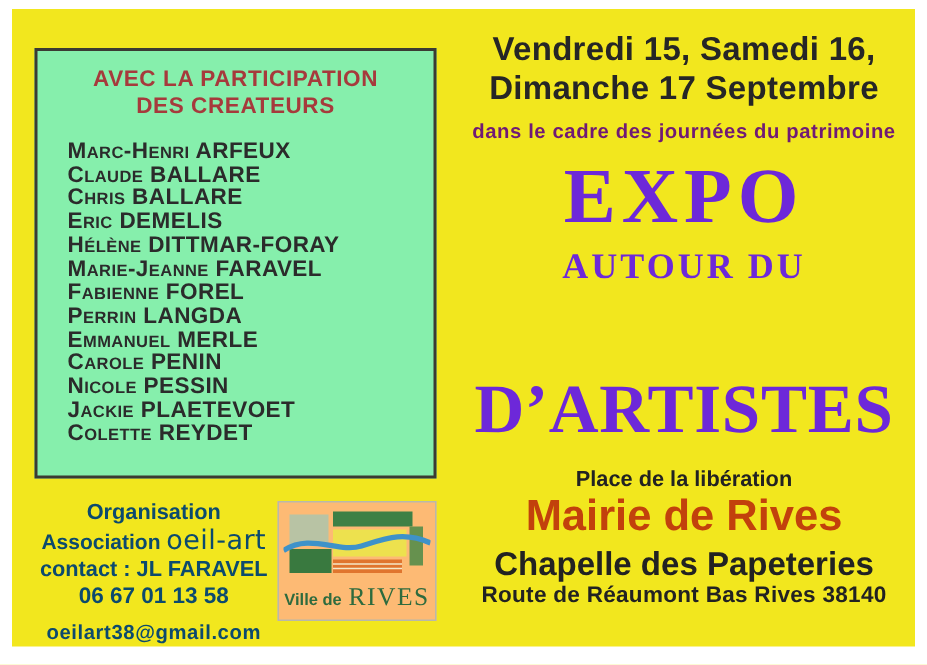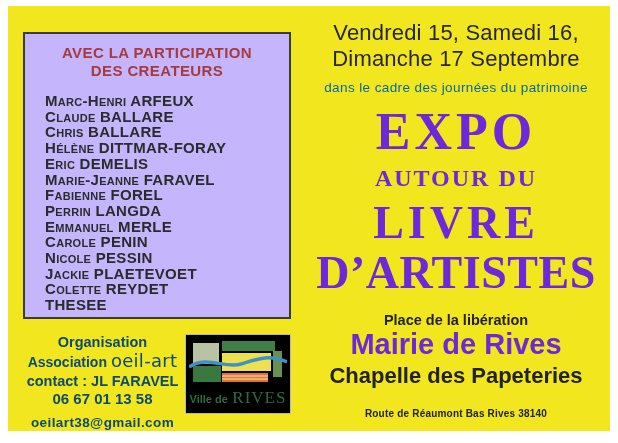--- a/index.html
+++ b/index.html
@@ -7,21 +7,21 @@
     position:relative; width:618px; height:443px; background:#ffffff;
     font-family:"Liberation Sans", sans-serif; overflow:hidden;
   }
   .yellow-bg {
     position:absolute; left:8px; top:6px; width:602px; height:425px;
     background:#F2E71E;
   }
   
   .participants-box {
     position:absolute; left:23px; top:32px; width:268px; height:287px;
-    background:#c4b5fd; border:2px solid #3b3b33; box-sizing:border-box;
+    background:#86efac; border:2px solid #3b3b33; box-sizing:border-box;
   }
   .participants-heading {
     margin-top:10px; text-align:center; color:#A63A3C; font-weight:bold;
     font-size:15px; line-height:18px; letter-spacing:0.4px;
   }
   .names-list {
     margin-top:13px; margin-left:20px; color:#2b2b2b; font-weight:bold;
     font-size:15px; line-height:15.7px; font-variant:small-caps;
     letter-spacing:0.3px;
   }
@@ -35,74 +35,73 @@
   .org-assoc .assoc-name {
     font-weight:normal; font-size:18px; font-family:"DejaVu Sans", sans-serif;
     letter-spacing:0.3px;
   }
   .org-contact { font-size:14.5px; line-height:18px; }
   .org-phone { font-size:15px; line-height:18px; }
   .org-email { font-size:13.5px; line-height:16px; margin-top:7px; letter-spacing:0.4px; }
   
   .logo-box {
     position:absolute; left:185px; top:334px; width:106px; height:80px;
-    background:#000000; border:1px solid #b9b9a9; box-sizing:border-box;
+    background:#fdba74; border:1px solid #b9b9a9; box-sizing:border-box;
   }
   .logo-art { position:absolute; left:3px; top:3px; }
   .logo-caption {
     position:absolute; left:0; bottom:5px; width:100%; text-align:center;
     color:#2E6B3E; white-space:nowrap;
   }
   .logo-caption .city-label { font-size:11px; font-weight:bold; }
   .logo-caption .city-name {
     font-size:17px; font-family:"Liberation Serif", serif; letter-spacing:1px;
   }
   
   .rc { position:absolute; left:300px; width:312px; text-align:center; }
   .dates {
-    top:20px; font-size:22px; line-height:26px; font-weight:normal; color:#262626;
+    top:20px; font-size:22px; line-height:26px; font-weight:bold; color:#262626;
     letter-spacing:0.2px;
   }
-  .context { top:80px; font-size:13.5px; font-weight:normal; color:#0369a1; letter-spacing:0.4px; }
+  .context { top:80px; font-size:13.5px; font-weight:bold; color:#701a75; letter-spacing:0.4px; }
   .title-serif { font-family:"Liberation Serif", serif; font-weight:bold; color:#6d28d9; }
   .t-expo  { top:102px; font-size:52px; letter-spacing:4px; }
   .t-autour{ top:165px; font-size:24px; letter-spacing:2px; }
   .t-livre { top:196px; font-size:46px; letter-spacing:4px; }
   .t-dartistes { top:246px; font-size:46px; letter-spacing:0.5px; }
   .place { top:312px; font-size:14.5px; font-weight:bold; color:#222222; }
-  .mairie { top:328px; font-size:29px; font-weight:bold; color:#6d28d9; }
+  .mairie { top:328px; font-size:29px; font-weight:bold; color:#c2410c; }
   .chapelle { top:363px; font-size:22px; font-weight:bold; color:#222222; }
-  .route { top:408px; font-size:10px; font-weight:bold; color:#222222; letter-spacing:0.2px; }
+  .route { top:388px; font-size:15px; font-weight:bold; color:#222222; letter-spacing:0.2px; }
 </style>
 </head>
 <body>
 
 <div class="poster">
   <div class="yellow-bg"></div>
 
   <div class="participants-box">
     <div class="participants-heading">
       <div>AVEC LA PARTICIPATION</div>
       <div>DES CREATEURS</div>
     </div>
     <div class="names-list">
       <div>Marc-Henri ARFEUX</div>
       <div>Claude BALLARE</div>
       <div>Chris BALLARE</div>
+      <div>Eric DEMELIS</div>
       <div>Hélène DITTMAR-FORAY</div>
-      <div>Eric DEMELIS</div>
       <div>Marie-Jeanne FARAVEL</div>
       <div>Fabienne FOREL</div>
       <div>Perrin LANGDA</div>
       <div>Emmanuel MERLE</div>
       <div>Carole PENIN</div>
       <div>Nicole PESSIN</div>
       <div>Jackie PLAETEVOET</div>
       <div>Colette REYDET</div>
-      <div>THESEE</div>
     </div>
   </div>
 
   <div class="org-block">
     <div class="org-title">Organisation</div>
     <div class="org-assoc">
       <span>Association</span>
       <span class="assoc-name">oeil-art</span>
     </div>
     <div class="org-contact">contact : JL FARAVEL</div>
@@ -128,19 +127,18 @@
     </div>
   </div>
 
   <div class="rc dates">
     <div>Vendredi 15, Samedi 16,</div>
     <div>Dimanche 17 Septembre</div>
   </div>
   <div class="rc context">dans le cadre des journées du patrimoine</div>
   <div class="rc title-serif t-expo">EXPO</div>
   <div class="rc title-serif t-autour">AUTOUR DU</div>
-  <div class="rc title-serif t-livre">LIVRE</div>
   <div class="rc title-serif t-dartistes">D’ARTISTES</div>
   <div class="rc place">Place de la libération</div>
   <div class="rc mairie">Mairie de Rives</div>
   <div class="rc chapelle">Chapelle des Papeteries</div>
   <div class="rc route">Route de Réaumont Bas Rives 38140</div>
 </div>
 
 </body></html>

